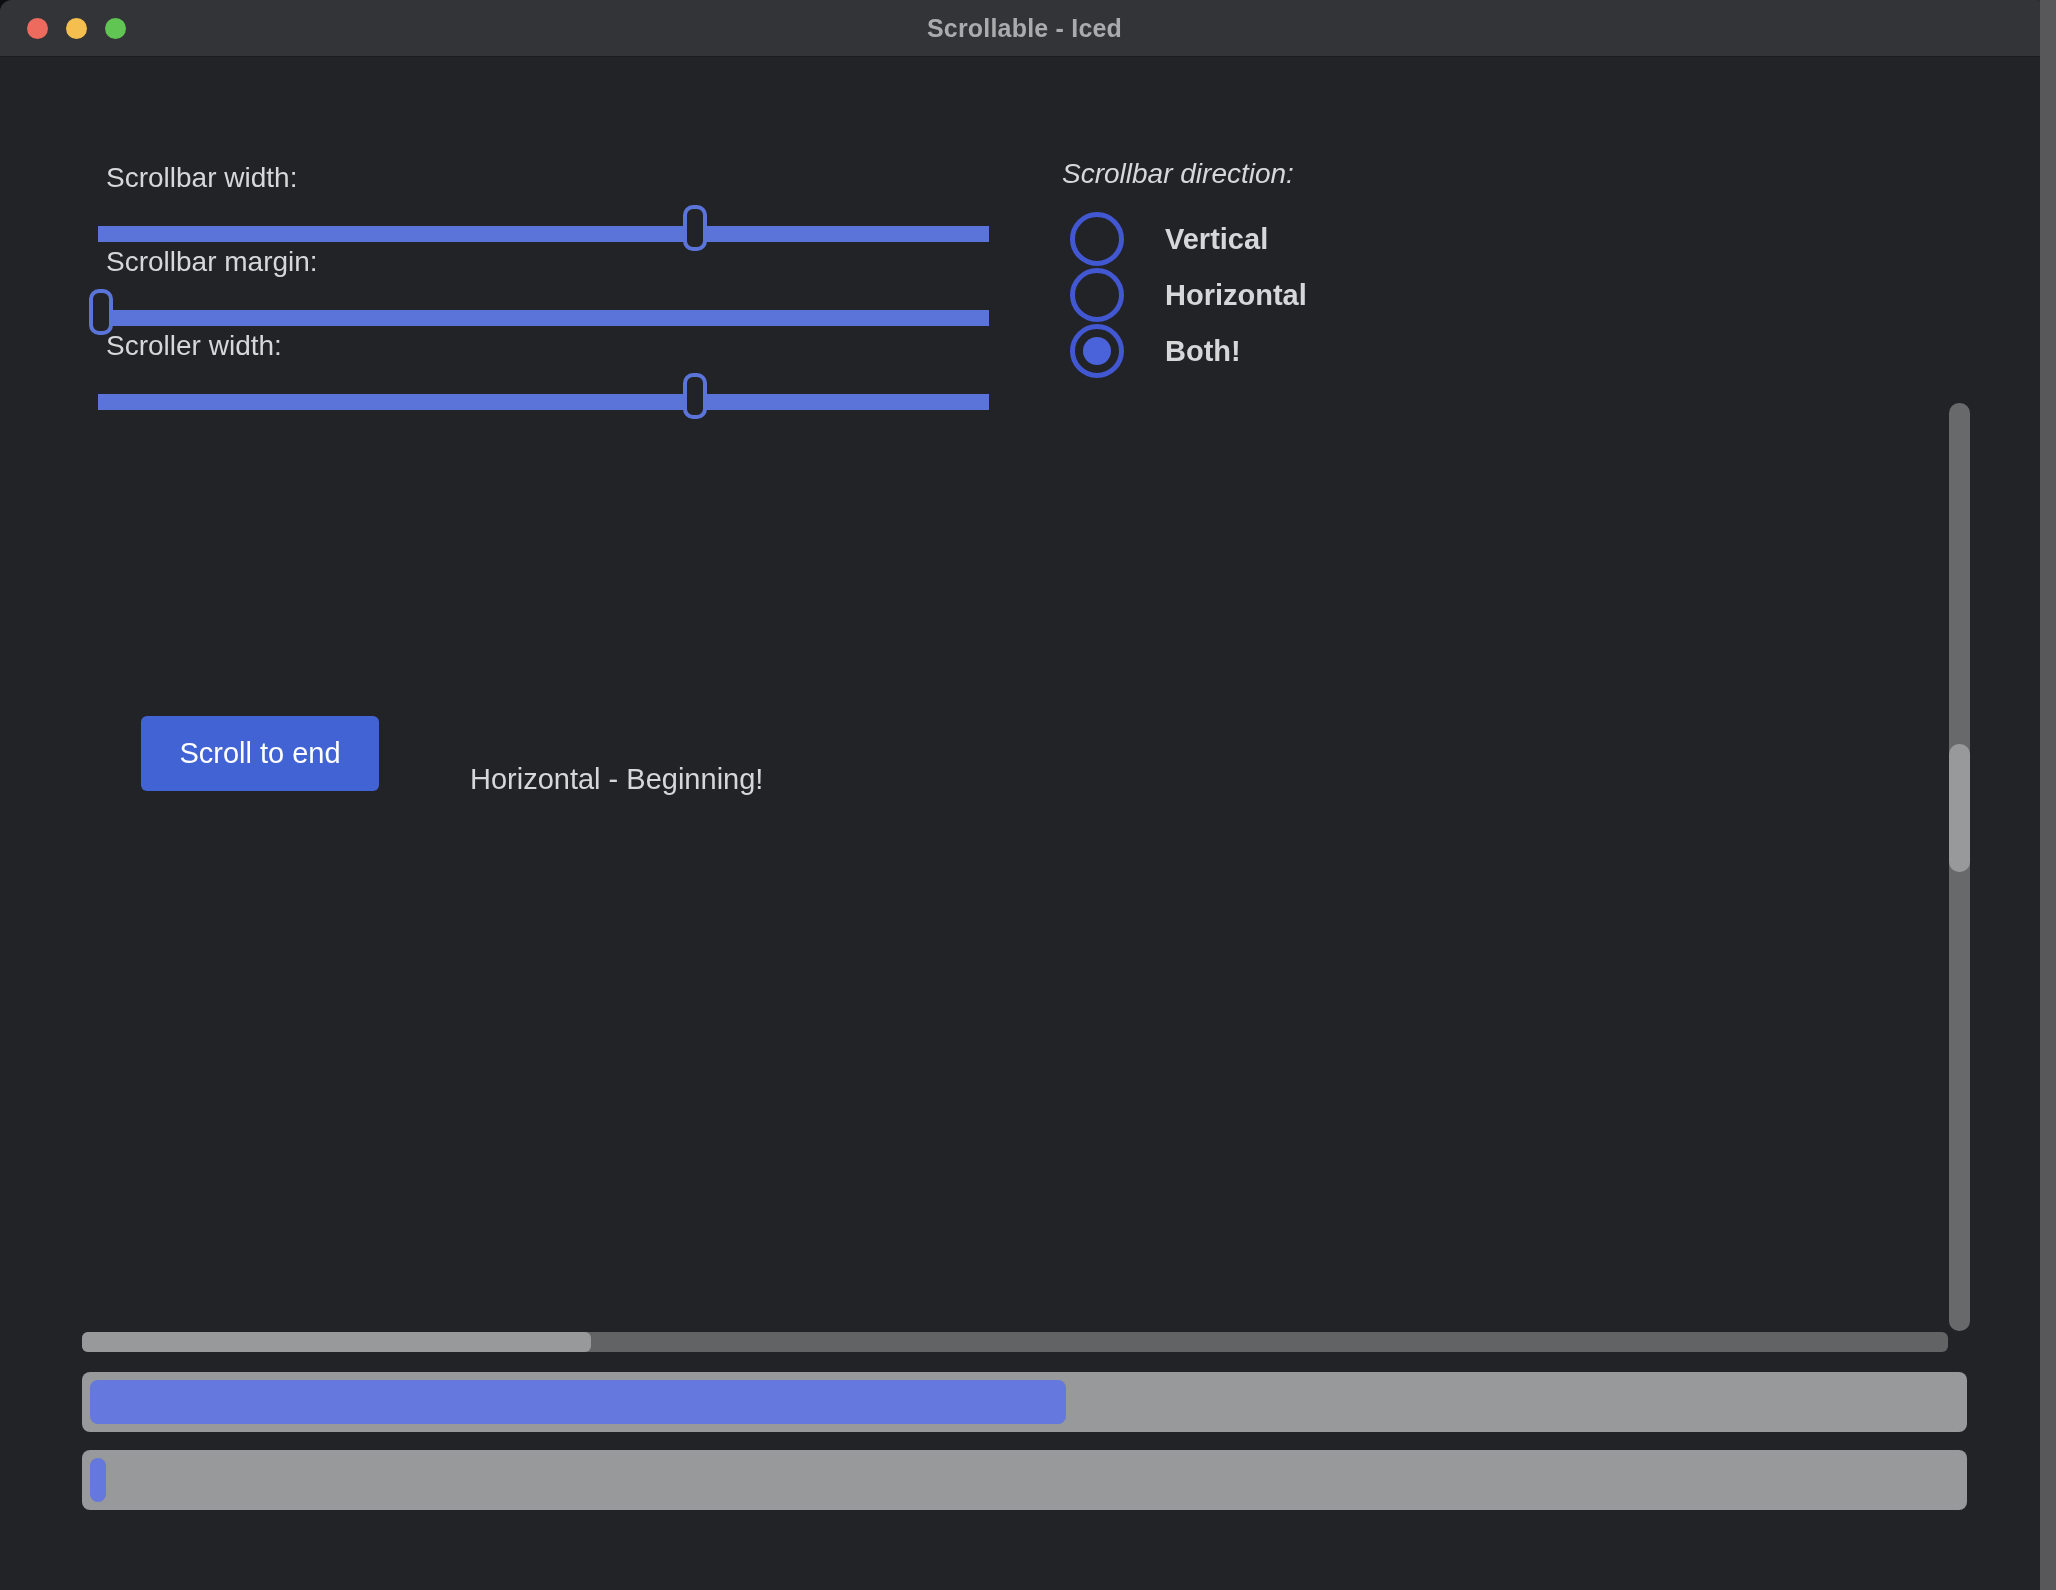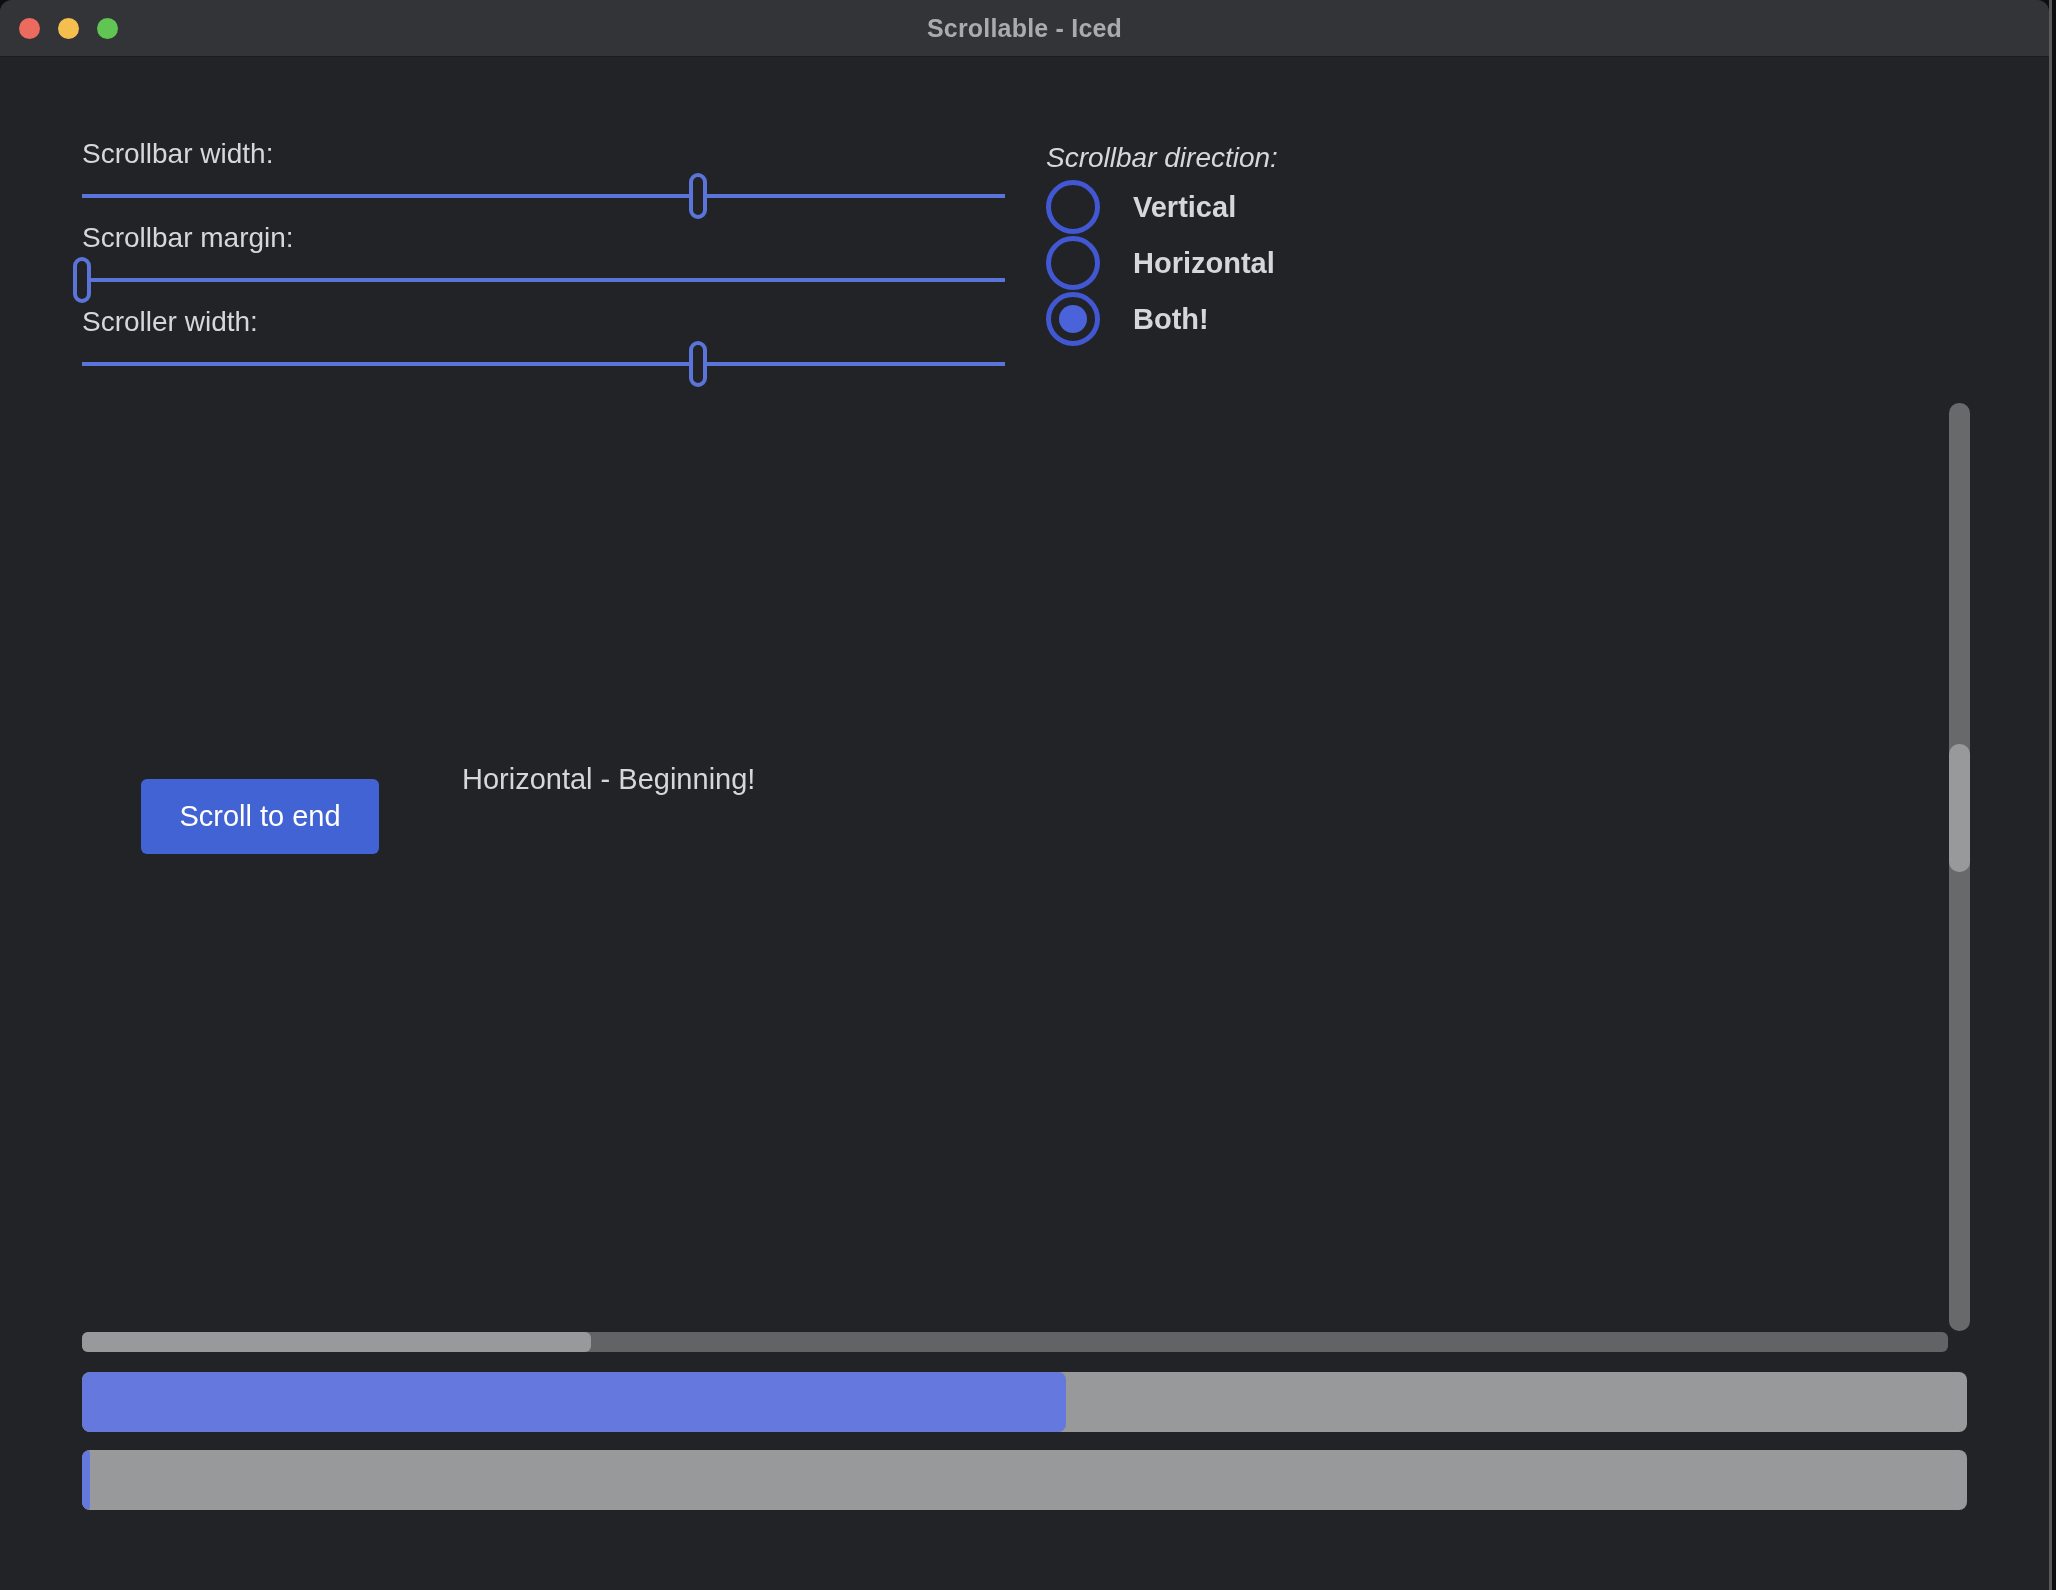--- a/index.html
+++ b/index.html
@@ -1,21 +1,21 @@
 <!DOCTYPE html>
 <html><head>
 <meta charset="utf-8">
 <style>
   :root{
     --bg:#222327; --titlebar:#323437; --outer:#0e0e10;
     --accent:#5b74d9; --radio-border:#4257d2; --radio-dot:#4b63da;
     --button:#4263d3; --progress-blue:#6478dd;
     --track-dark:#68696b; --thumb-light:#98999b; --text:#d6d7d8;
   }
-  *{margin:0;padding:0;box-sizing:border-box;}
+  *{margin:0;padding:8px;box-sizing:border-box;}
   html,body{width:2056px;height:1590px;overflow:hidden;background:var(--outer);
     font-family:"Liberation Sans",sans-serif;}
   .window{position:absolute;left:0;top:0;width:2049px;height:1590px;
     background:var(--bg);border-radius:12px 12px 0 0;overflow:hidden;}
   .right-strip{position:absolute;top:0;right:0;width:7px;height:1590px;background:var(--outer);}
   .right-strip .edge-line{position:absolute;left:0;top:0;width:3px;height:100%;background:#58585a;}
 
   .titlebar{position:absolute;left:0;top:0;width:100%;height:57px;background:var(--titlebar);
     border-bottom:1px solid #1b1c1e;display:flex;align-items:center;}
   .traffic{position:absolute;left:19px;top:0;height:57px;display:flex;align-items:center;gap:18px;}
@@ -38,21 +38,21 @@
   .radio-group{position:absolute;left:1046px;top:83px;}
   .radio-title{font-size:28px;color:var(--text);line-height:36px;margin-bottom:3px;font-style:italic;}
   .radio-option{display:flex;align-items:center;height:56px;cursor:pointer;font-weight:bold;}
   .radio-circle{width:54px;height:54px;border:5px solid var(--radio-border);border-radius:50%;
     flex:0 0 auto;display:flex;align-items:center;justify-content:center;}
   .radio-circle .dot{width:28px;height:28px;border-radius:50%;background:transparent;}
   .radio-option.selected .radio-circle .dot{background:var(--radio-dot);}
   .radio-label{font-size:29px;color:var(--text);margin-left:33px;}
 
   
-  .scroll-btn{position:absolute;left:141px;top:722px;width:238px;height:75px;background:var(--button);
+  .scroll-btn{position:absolute;left:141px;top:659px;width:238px;height:75px;background:var(--button);
     color:#ffffff;font-size:29px;font-family:"Liberation Sans",sans-serif;border:none;border-radius:6px;cursor:pointer;}
   .status{position:absolute;left:462px;top:685px;height:75px;display:flex;align-items:center;
     font-size:29px;color:var(--text);text-align:right;}
 
   
   .vscrollbar{position:absolute;left:1949px;top:346px;width:21px;height:928px;
     background:var(--track-dark);border-radius:10px;}
   .vthumb{position:absolute;left:0;width:21px;background:var(--thumb-light);border-radius:10px;}
   .hscrollbar{position:absolute;left:82px;top:1275px;width:1866px;height:20px;
     background:#626365;border-radius:6px;}

